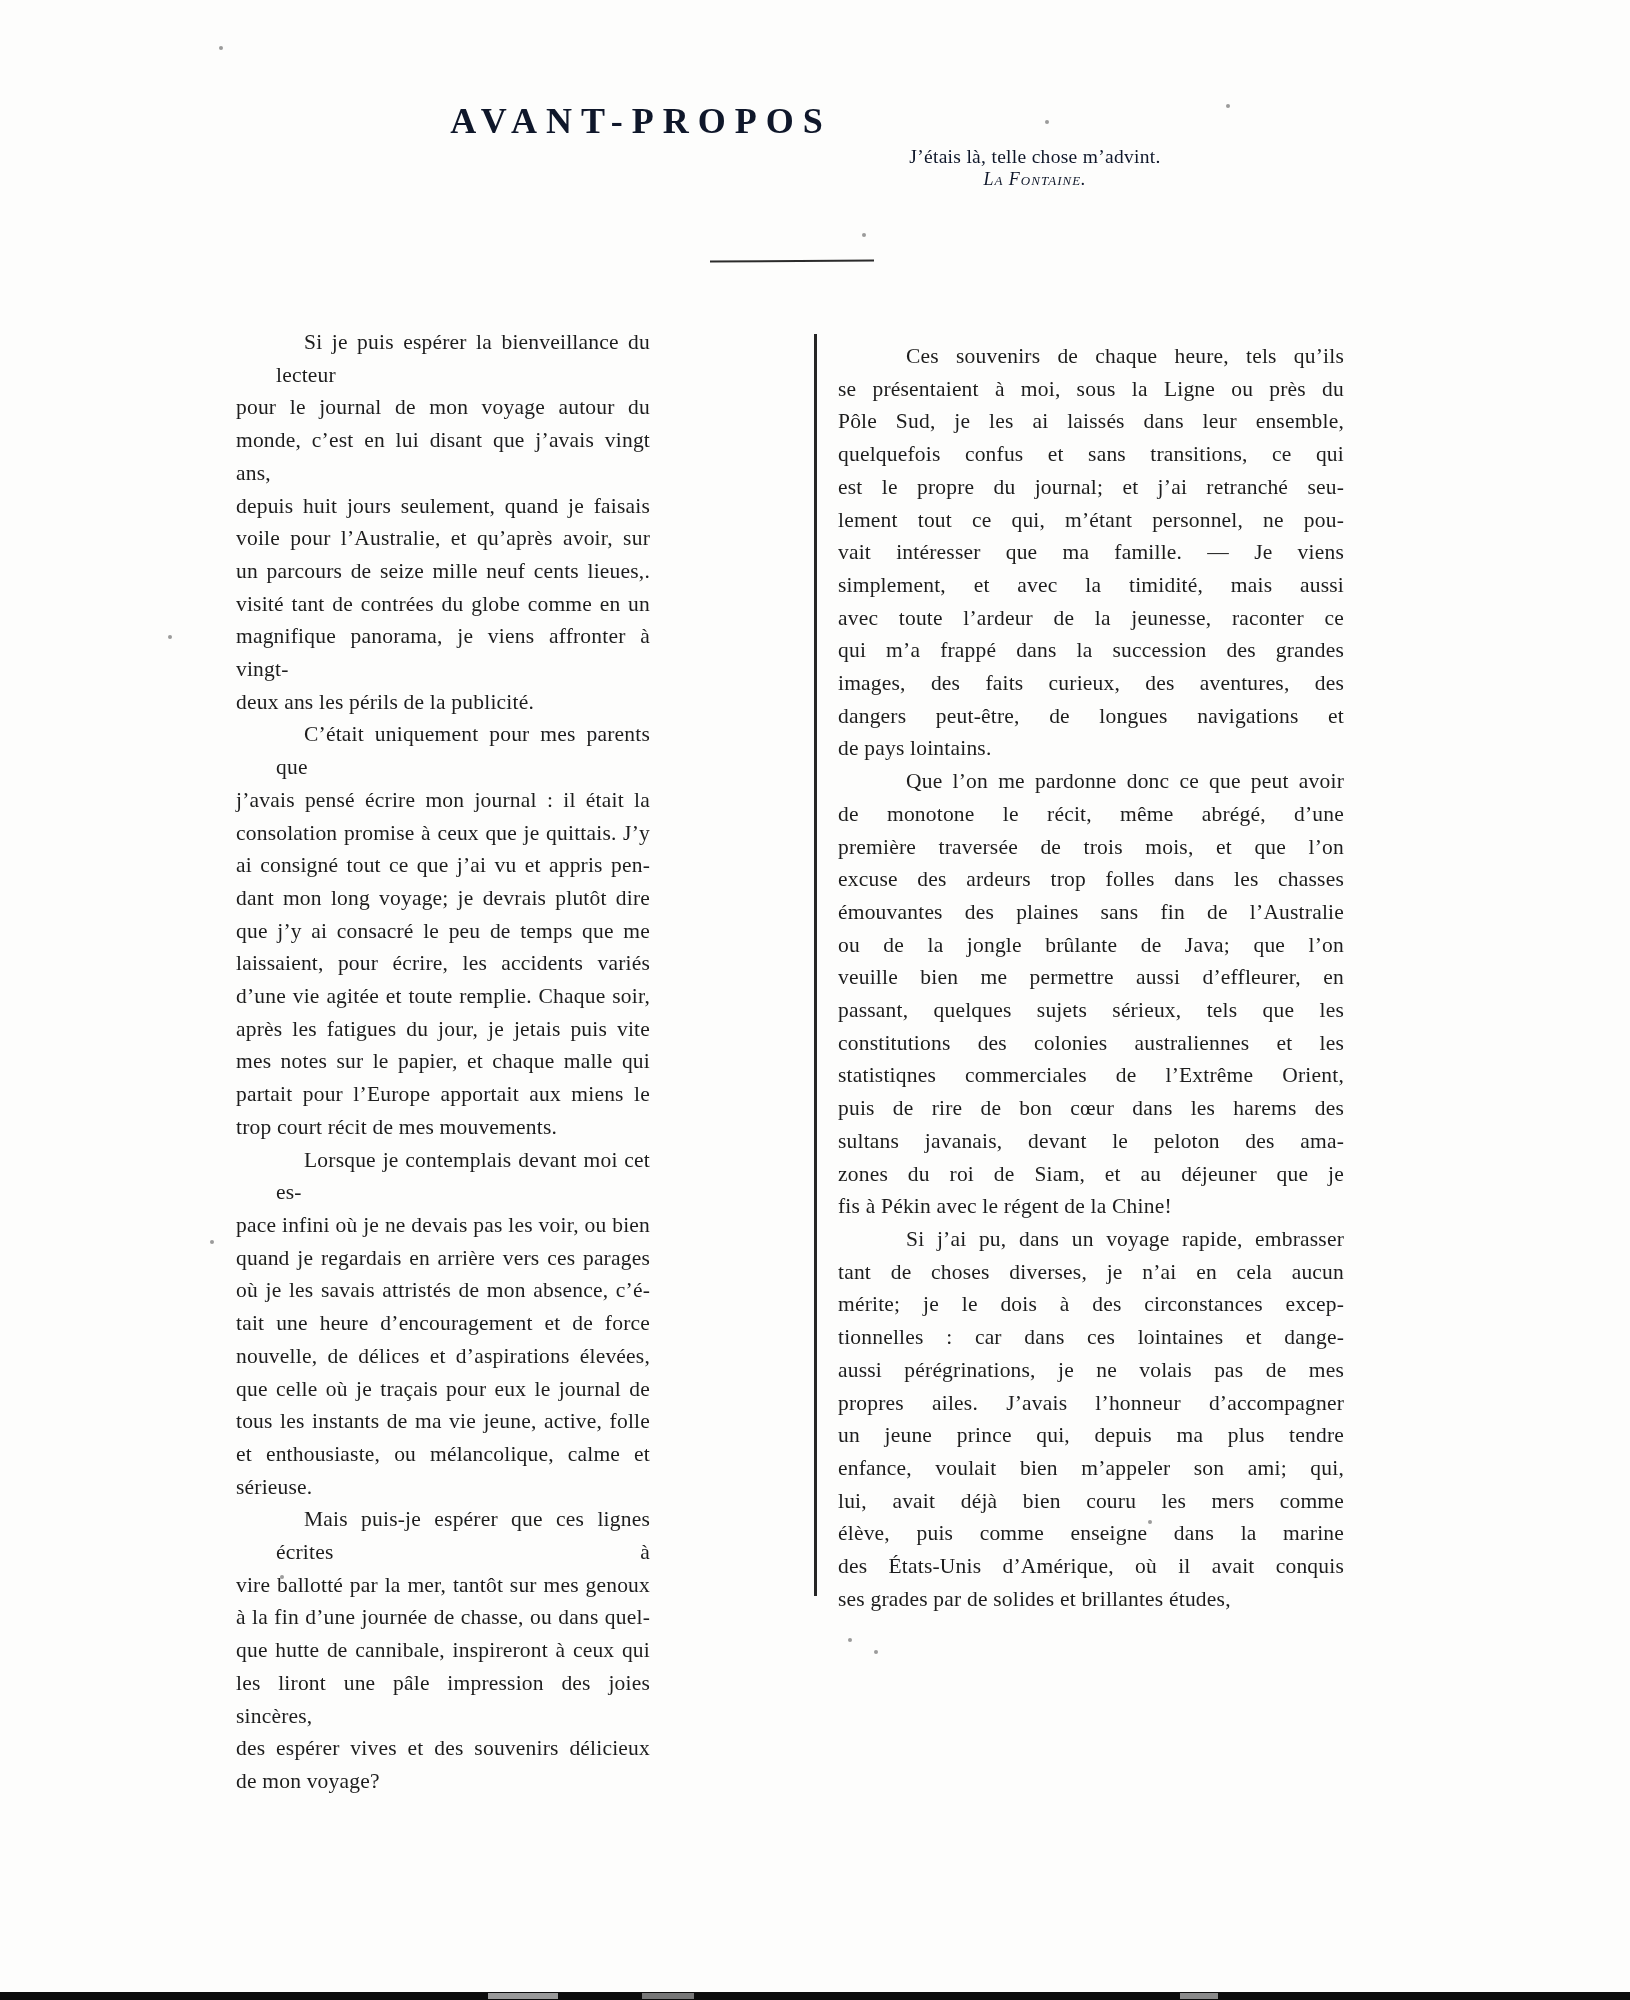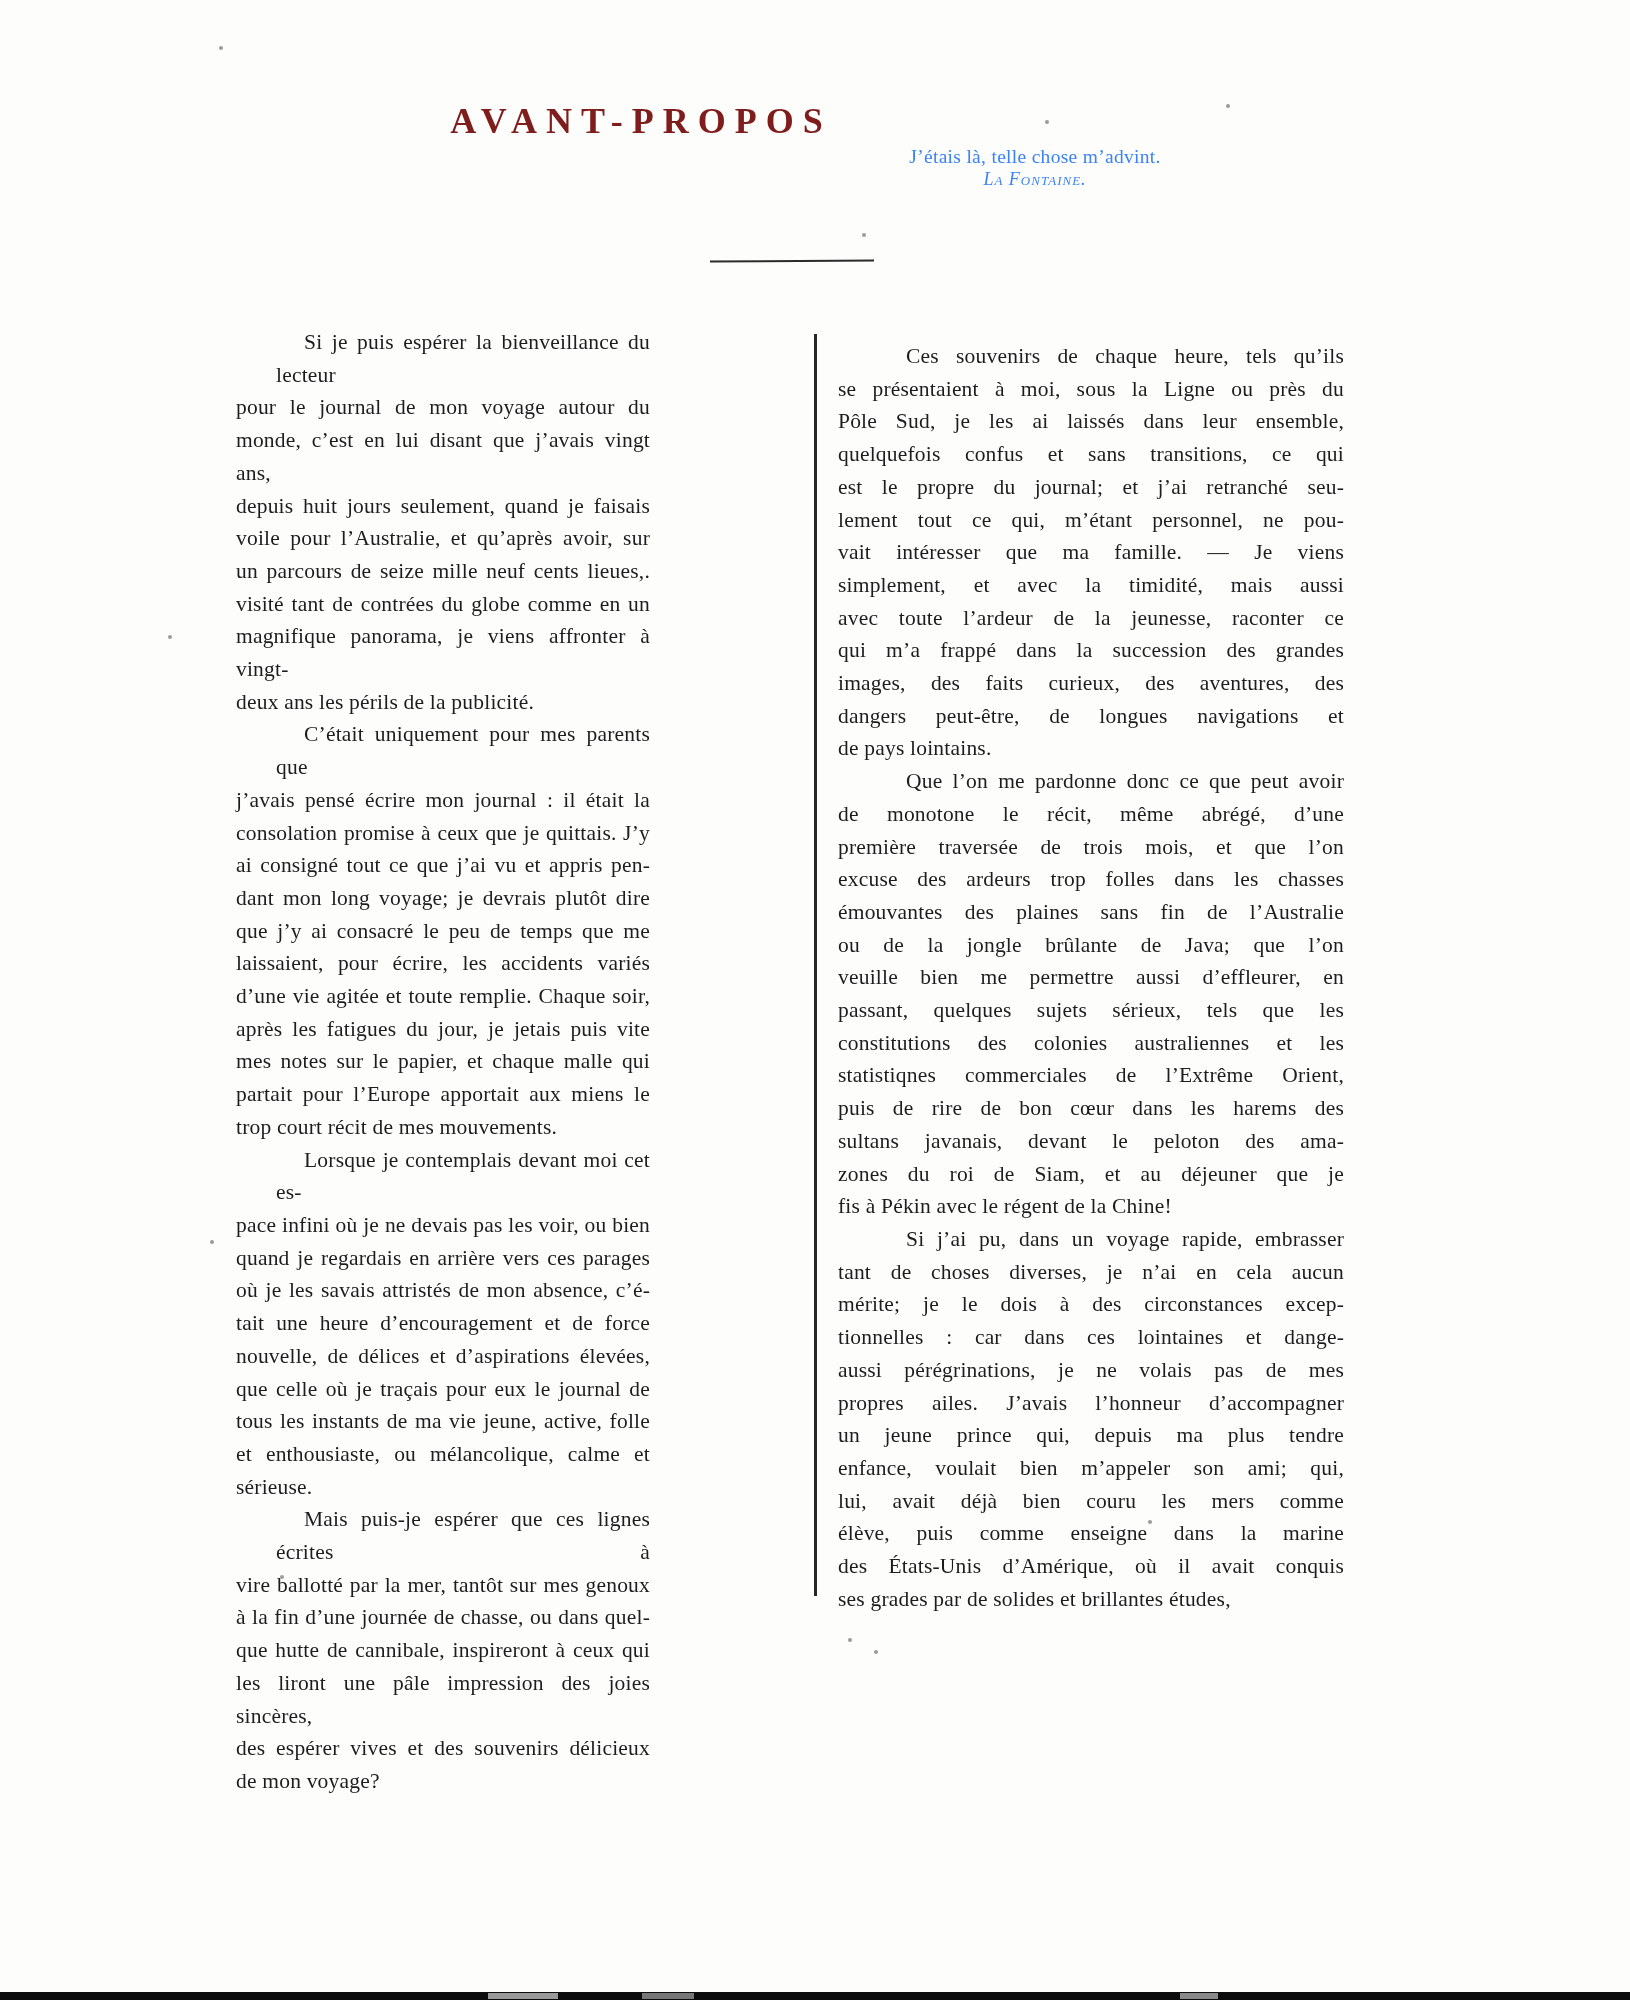--- a/index.html
+++ b/index.html
@@ -12,27 +12,27 @@
     font-family:"Liberation Serif", "DejaVu Serif", serif;
     overflow:hidden;
   }
   .page-title{
     position:absolute;
     left:0; top:76px; width:1282px;
     text-align:center;
     font-size:36px;
     font-weight:bold;
     letter-spacing:9px;
-    color:#7f1d1d;
+    color:#0f172a;
   }
   .epigraph{
     position:absolute;
     left:872px; top:146px; width:326px;
     text-align:center;
-    color:#3b82f6;
+    color:#0f172a;
   }
   .epigraph-quote{ font-size:19.5px; letter-spacing:.3px; }
   .epigraph-attribution{
     font-size:18px;
     font-variant-caps:small-caps;
     letter-spacing:1px;
     margin-top:1px;
     font-style:italic;
   }
   .separator-rule{

